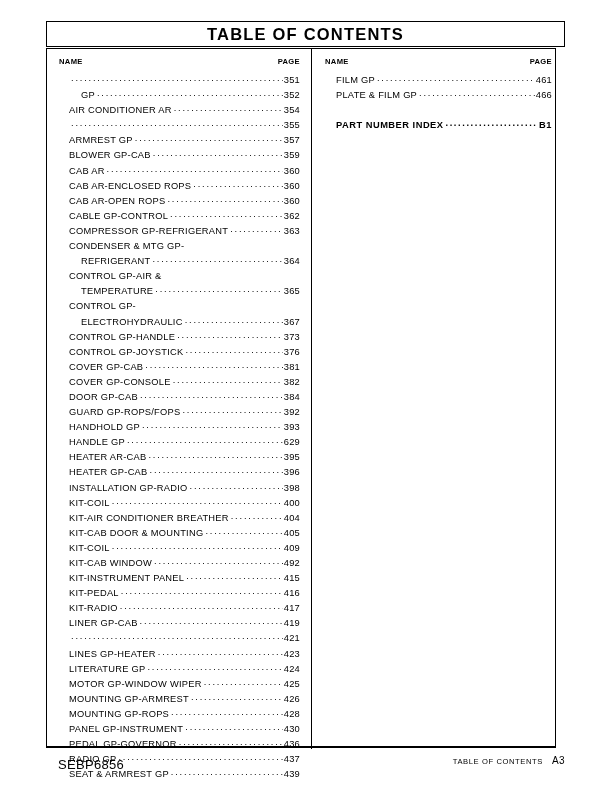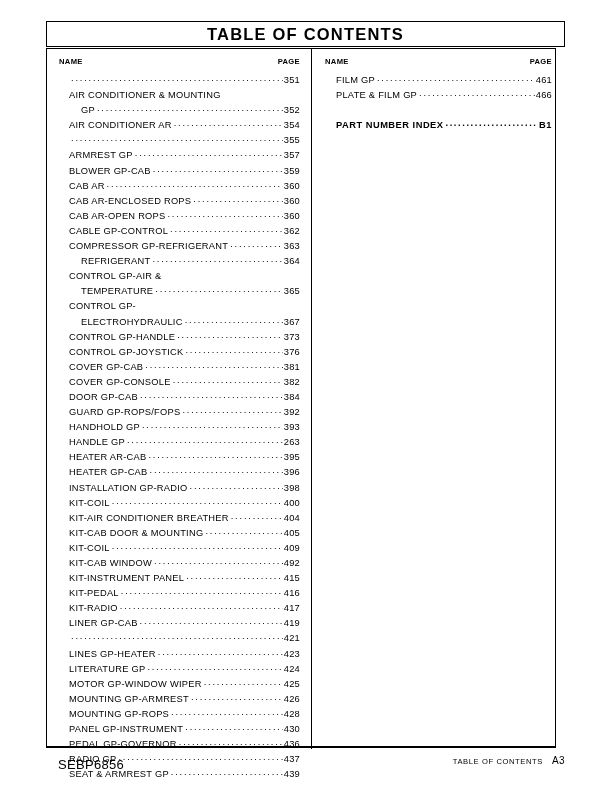--- a/index.html
+++ b/index.html
@@ -174,23 +174,20 @@
     <div class="col col-left">
       <div class="col-head">
         <span class="nm">NAME</span>
         <span class="pg">PAGE</span>
       </div>
       <div class="entries" id="left-entries">
           <div class="row">
             <span class="dots">..........................................................................................</span>
             <span class="page-no">351</span>
           </div>
-          <div class="row cont-head">
-            <span class="label">AIR CONDITIONER &amp; MOUNTING</span>
-          </div>
           <div class="row indent">
             <span class="label">GP</span>
             <span class="dots">..........................................................................................</span>
             <span class="page-no">352</span>
           </div>
           <div class="row">
             <span class="label">AIR CONDITIONER AR</span>
             <span class="dots">..........................................................................................</span>
             <span class="page-no">354</span>
           </div>
@@ -226,20 +223,23 @@
           <div class="row">
             <span class="label">CABLE GP-CONTROL</span>
             <span class="dots">..........................................................................................</span>
             <span class="page-no">362</span>
           </div>
           <div class="row">
             <span class="label">COMPRESSOR GP-REFRIGERANT</span>
             <span class="dots">..........................................................................................</span>
             <span class="page-no">363</span>
           </div>
+          <div class="row cont-head">
+            <span class="label">CONDENSER &amp; MTG GP-</span>
+          </div>
           <div class="row indent">
             <span class="label">REFRIGERANT</span>
             <span class="dots">..........................................................................................</span>
             <span class="page-no">364</span>
           </div>
           <div class="row cont-head">
             <span class="label">CONTROL GP-AIR &amp;</span>
           </div>
           <div class="row indent">
             <span class="label">TEMPERATURE</span>
@@ -285,21 +285,21 @@
             <span class="page-no">392</span>
           </div>
           <div class="row">
             <span class="label">HANDHOLD GP</span>
             <span class="dots">..........................................................................................</span>
             <span class="page-no">393</span>
           </div>
           <div class="row">
             <span class="label">HANDLE GP</span>
             <span class="dots">..........................................................................................</span>
-            <span class="page-no">263</span>
+            <span class="page-no">629</span>
           </div>
           <div class="row">
             <span class="label">HEATER AR-CAB</span>
             <span class="dots">..........................................................................................</span>
             <span class="page-no">395</span>
           </div>
           <div class="row">
             <span class="label">HEATER GP-CAB</span>
             <span class="dots">..........................................................................................</span>
             <span class="page-no">396</span>

